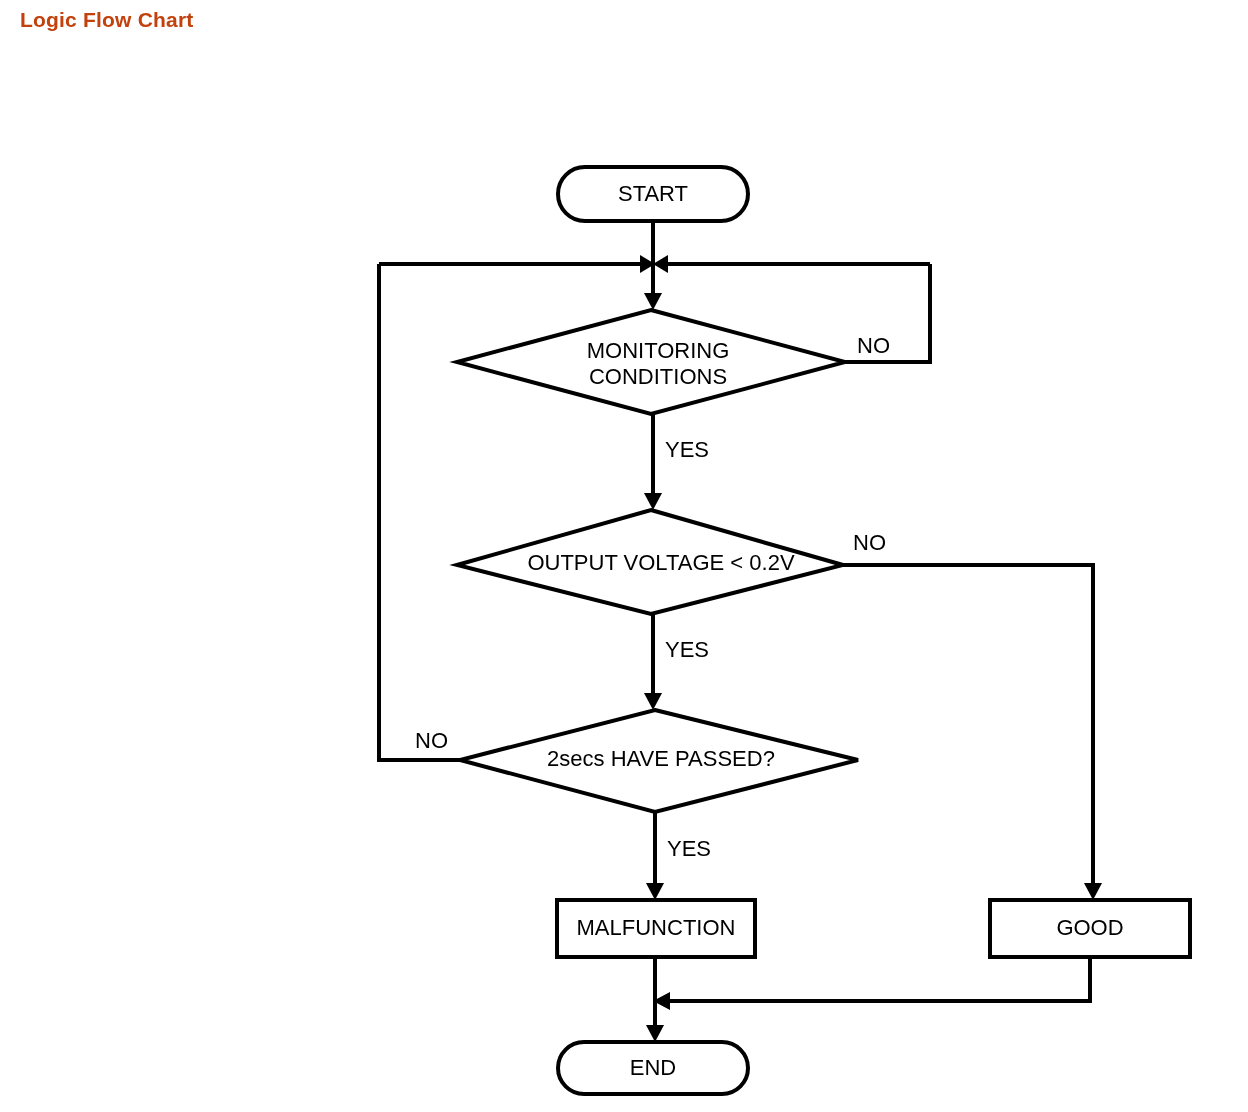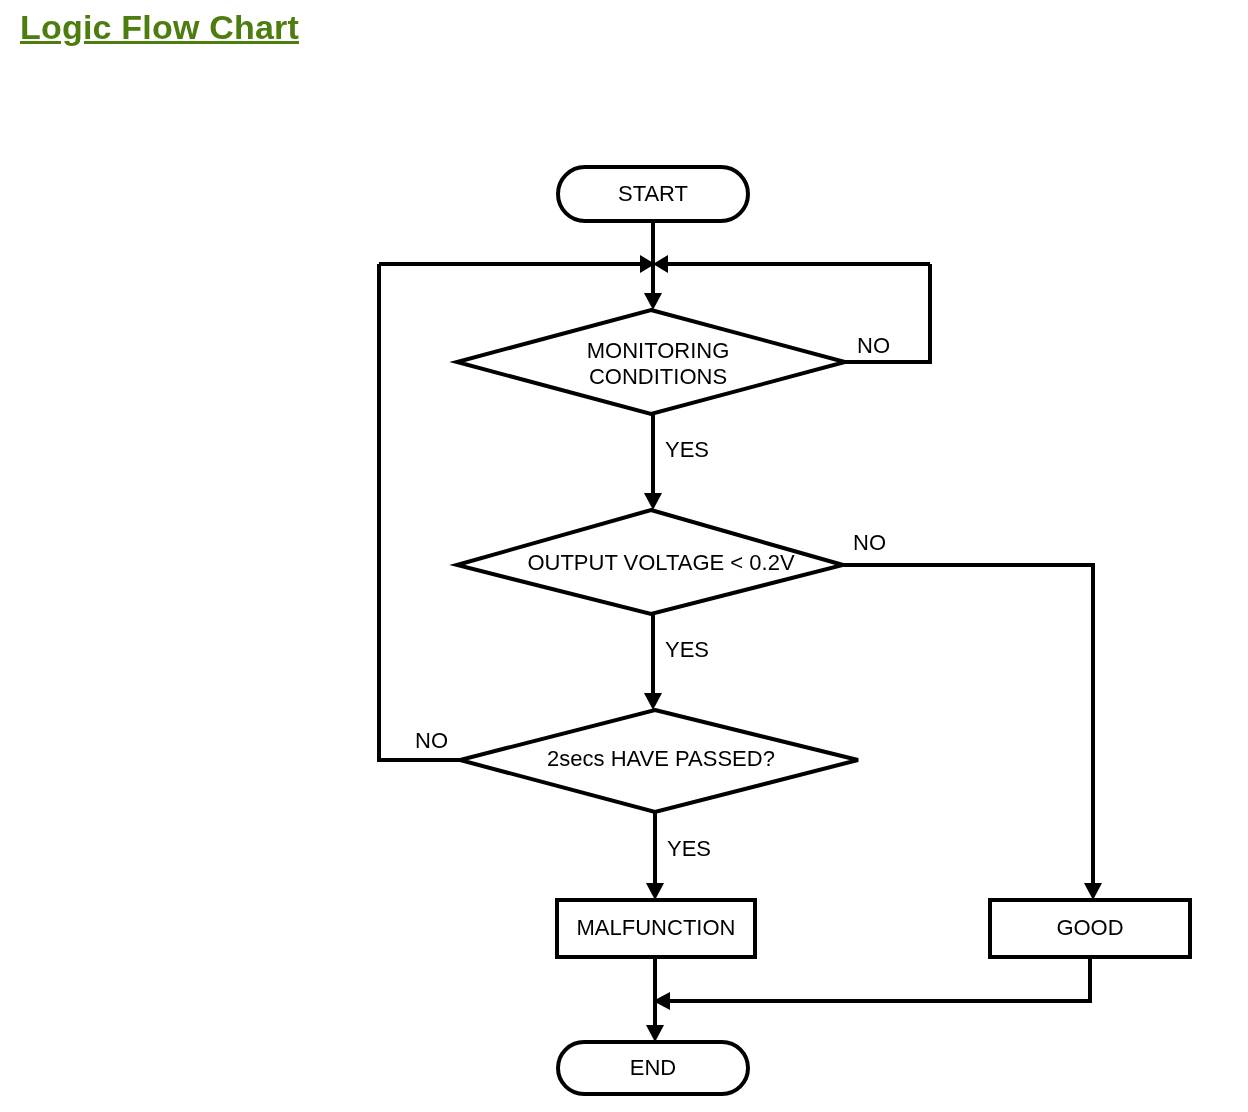--- a/index.html
+++ b/index.html
@@ -12,26 +12,25 @@
     height: 1112px;
     font-family: "Liberation Sans", sans-serif;
     color: #000000;
     position: relative;
     overflow: hidden;
   }
   #page-title {
     position: absolute;
     left: 20px;
     top: 8px;
-    font-size: 34px;
+    font-size: 21px;
     font-weight: bold;
     letter-spacing: 0.2px;
-    color: #4d7c0f;
+    color: #c2410c;
     white-space: nowrap;
-    text-decoration: underline;
   }
   #flow-canvas {
     position: absolute;
     left: 0;
     top: 0;
     width: 1248px;
     height: 1112px;
   }
   .shape-stroke {
     fill: #ffffff;

